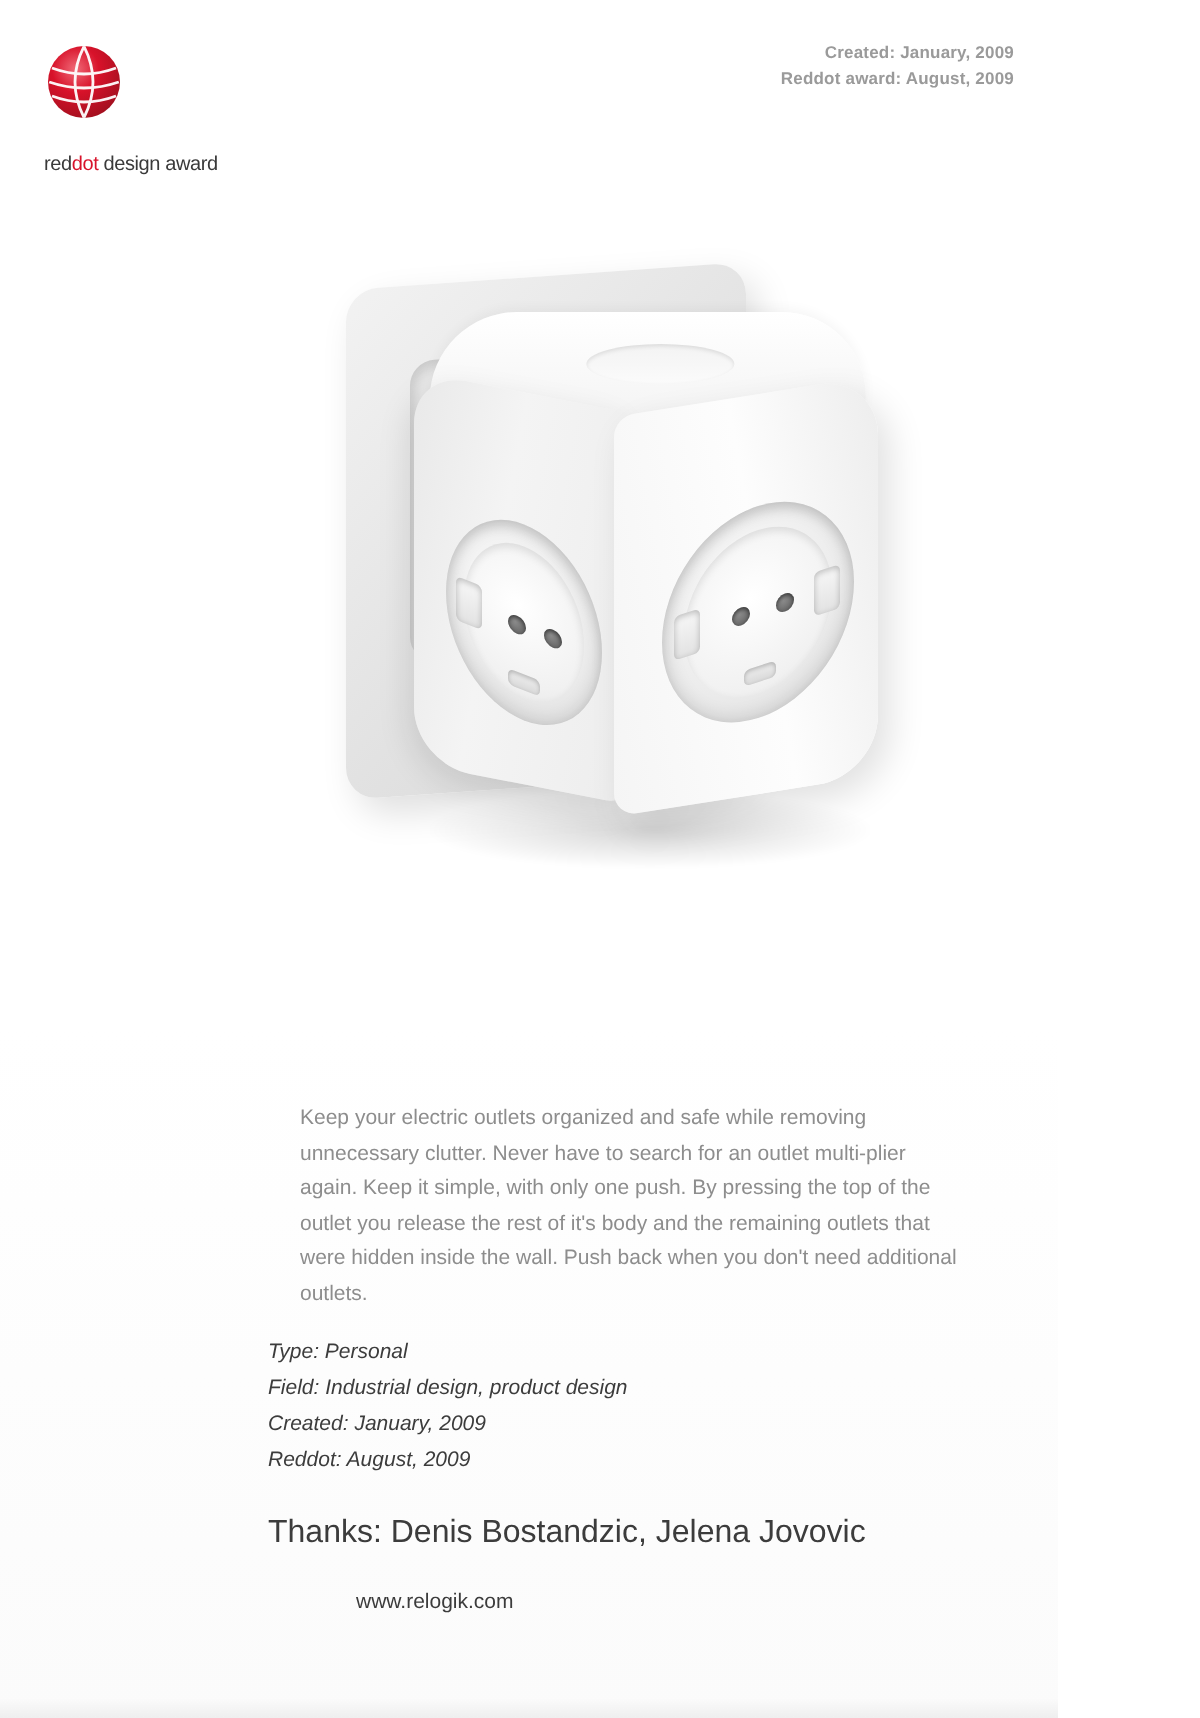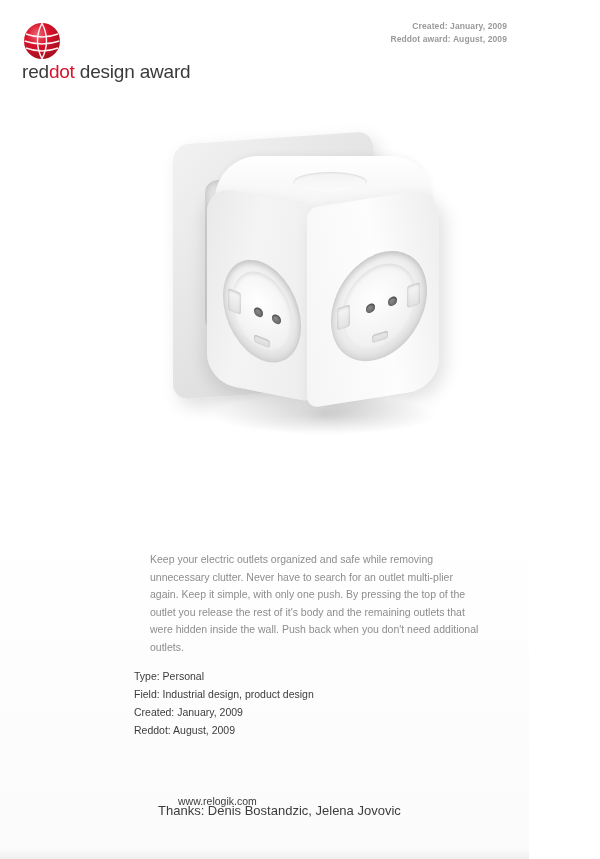--- a/index.html
+++ b/index.html
@@ -44,21 +44,22 @@
     left: 22px;
     width: 200px;
   }
   .logo-mark {
     width: 40px;
     height: 40px;
     position: relative;
   }
   .logo-mark svg { display: block; }
   .logo-text {
-    font-size: 19px;
+    margin-top: 16px;
+    font-size: 10px;
     color: #3a3a3a;
     letter-spacing: -0.2px;
     white-space: nowrap;
   }
   .logo-text .dot { color: #d8122a; }
   .logo-sub {
     margin-top: 2px;
     font-size: 10px;
     color: #3a3a3a;
     letter-spacing: 0.6px;
@@ -250,28 +251,28 @@
   .spec-list {
     position: absolute;
     left: 134px;
     top: 667px;
     width: 340px;
   }
   .spec-list div {
     font-size: 10.5px;
     line-height: 18px;
     color: #3c3c3c;
+    font-style: italic;
   }
   .thanks {
     position: absolute;
     left: 134px;
-    top: 803px;
-    font-size: 13px;
+    top: 758px;
+    font-size: 16px;
     color: #3c3c3c;
-    margin-left: 24px;
   }
   .website {
     position: absolute;
     left: 147px;
     top: 795px;
     font-size: 10.5px;
     color: #3c3c3c;
     margin-left: 31px;
   }
   .footer-rule {

